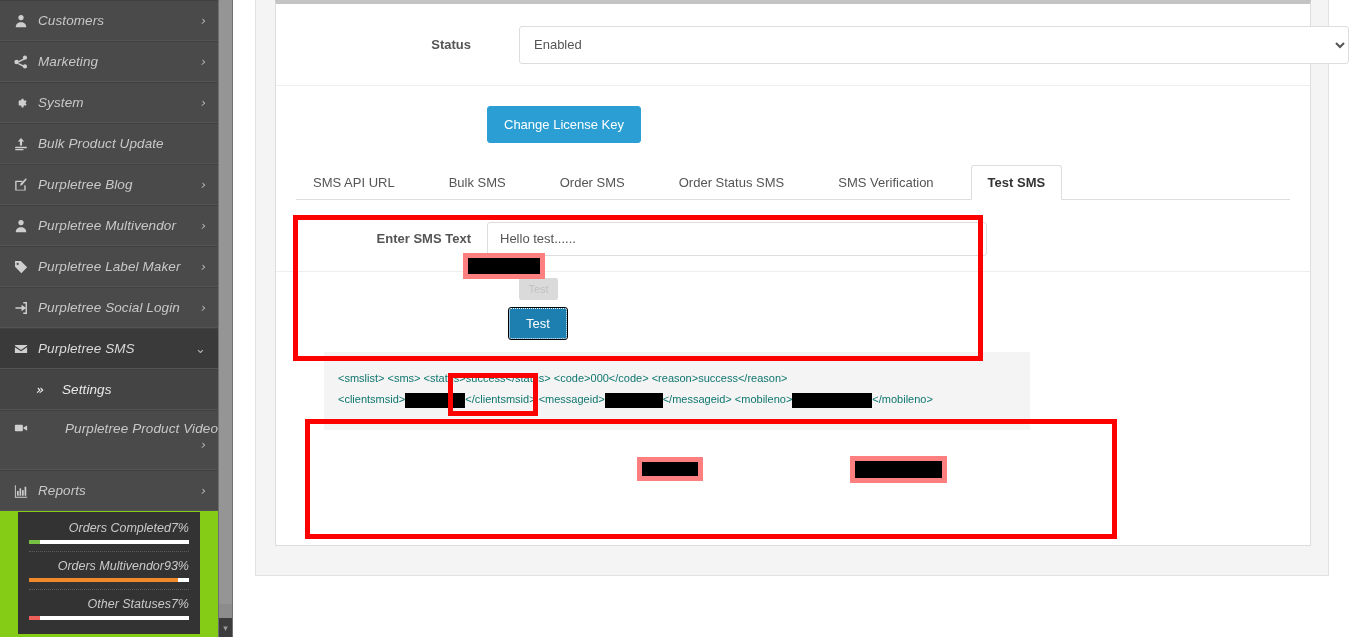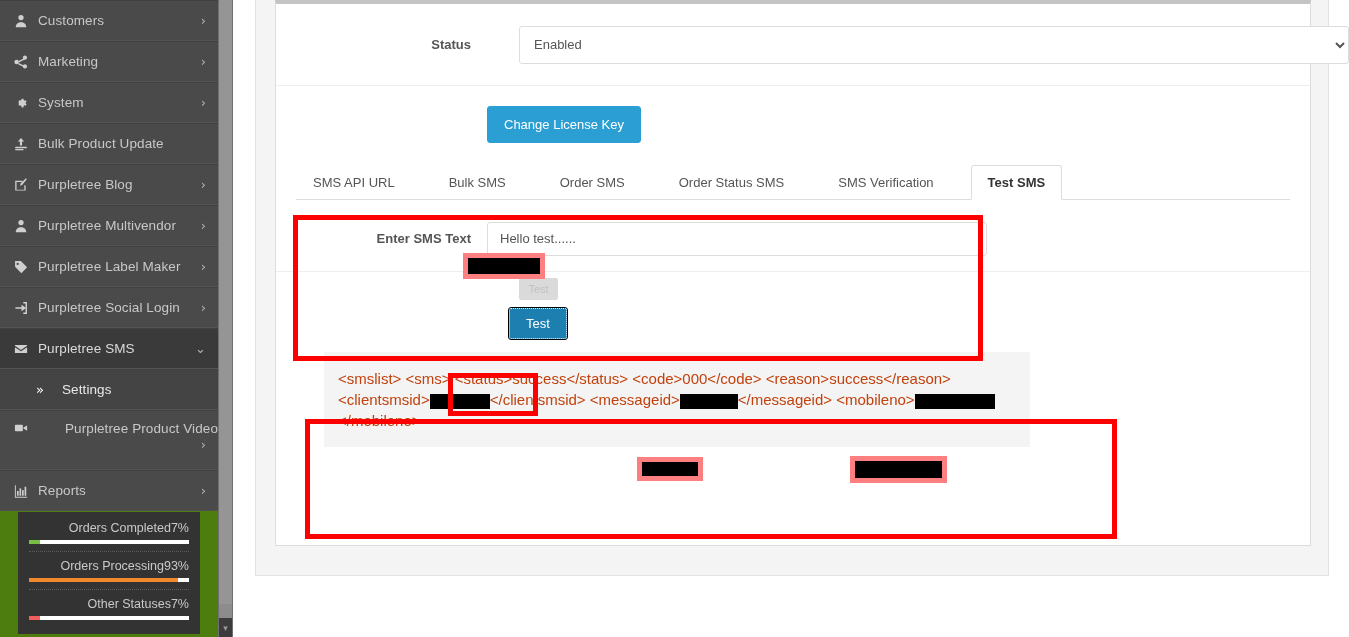--- a/index.html
+++ b/index.html
@@ -8,22 +8,23 @@
     background: #ffffff;
     font-family: "Liberation Sans", sans-serif;
     overflow: hidden;
   }
   #root { position: relative; width: 1349px; height: 637px; }
 
   
   .sidebar {
     position: absolute; left: 0; top: 0;
     width: 218px; height: 637px;
-    background: #4d7c0f;
+    background: #84cc16;
     overflow: hidden;
+    font-style: italic;
   }
   .nav-item {
     position: relative;
     height: 41px;
     display: flex;
     align-items: center;
     padding-left: 14px;
     border-bottom: 1px solid #535353;
     border-top: 1px solid #414141;
     color: #c8c8c8;
@@ -237,22 +238,22 @@
   }
 
   
   .resp-wrap { padding: 0 24px; }
   .resp-box {
     margin-left: 24px;
     width: 706px;
     min-height: 78px;
     background: #f4f4f4;
     padding: 16px 14px;
-    color: #c2410c;
-    font-size: 15px;
+    color: #0f766e;
+    font-size: 11px;
     line-height: 21px;
     word-break: break-word;
   }
   .resp-line { white-space: normal; }
 
   
   .redbox {
     position: absolute;
     border: 5px solid #fd0000;
     pointer-events: none;
@@ -401,21 +402,21 @@
             <div class="stat-head">
               <span>Orders Completed</span>
               <span>7%</span>
             </div>
             <div class="stat-bar">
               <div class="stat-fill" style="width: 7%; background: rgb(118, 192, 67);"></div>
             </div>
           </div>
           <div class="stat-row">
             <div class="stat-head">
-              <span>Orders Processing</span>
+              <span>Orders Multivendor</span>
               <span>93%</span>
             </div>
             <div class="stat-bar">
               <div class="stat-fill" style="width: 93%; background: rgb(240, 137, 43);"></div>
             </div>
           </div>
           <div class="stat-row">
             <div class="stat-head">
               <span>Other Statuses</span>
               <span>7%</span>

